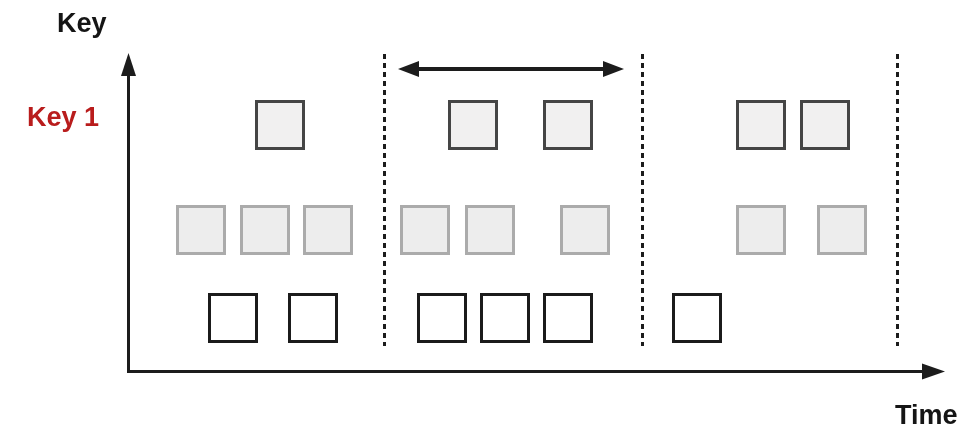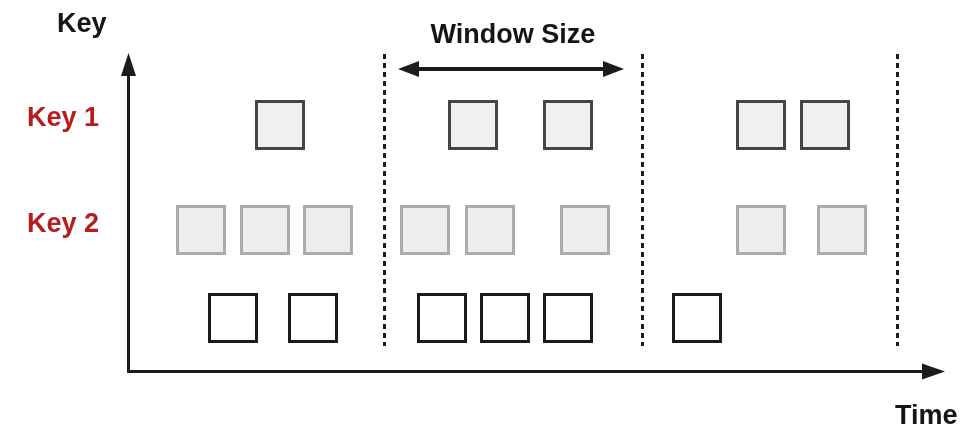--- a/index.html
+++ b/index.html
@@ -54,34 +54,32 @@
     </g>
     <g>
       <line x1="414" y1="69" x2="608" y2="69" stroke="#1c1c1c" stroke-width="4"></line>
       <polygon points="398,69 419,61 419,77" fill="#1c1c1c"></polygon>
       <polygon points="624,69 603,61 603,77" fill="#1c1c1c"></polygon>
     </g>
   </svg>
 
   <div id="y-axis-title" class="axis-title">Key</div>
 
-  <div id="window-size-label">Window Size</div>
 
   <div id="x-axis-title" class="axis-title">Time</div>
 
 <div class="boundary" style="left: 382.5px; top: 54px; height: 292px;"></div>
     <div class="boundary" style="left: 640.5px; top: 54px; height: 292px;"></div>
     <div class="boundary" style="left: 895.5px; top: 54px; height: 292px;"></div>
     <div class="row-label" style="top: 117px;">Key 1</div>
     <div class="event-square" style="left: 255px; top: 100px; width: 50px; height: 50px; background: rgb(241, 240, 240); border-color: rgb(69, 69, 69);"></div>
     <div class="event-square" style="left: 448px; top: 100px; width: 50px; height: 50px; background: rgb(241, 240, 240); border-color: rgb(69, 69, 69);"></div>
     <div class="event-square" style="left: 543px; top: 100px; width: 50px; height: 50px; background: rgb(241, 240, 240); border-color: rgb(69, 69, 69);"></div>
     <div class="event-square" style="left: 736px; top: 100px; width: 50px; height: 50px; background: rgb(241, 240, 240); border-color: rgb(69, 69, 69);"></div>
     <div class="event-square" style="left: 800px; top: 100px; width: 50px; height: 50px; background: rgb(241, 240, 240); border-color: rgb(69, 69, 69);"></div>
-    <div class="row-label" style="top: 223px;">Key 2</div>
     <div class="event-square" style="left: 176px; top: 205px; width: 50px; height: 50px; background: rgb(237, 237, 237); border-color: rgb(171, 171, 171);"></div>
     <div class="event-square" style="left: 240px; top: 205px; width: 50px; height: 50px; background: rgb(237, 237, 237); border-color: rgb(171, 171, 171);"></div>
     <div class="event-square" style="left: 303px; top: 205px; width: 50px; height: 50px; background: rgb(237, 237, 237); border-color: rgb(171, 171, 171);"></div>
     <div class="event-square" style="left: 400px; top: 205px; width: 50px; height: 50px; background: rgb(237, 237, 237); border-color: rgb(171, 171, 171);"></div>
     <div class="event-square" style="left: 465px; top: 205px; width: 50px; height: 50px; background: rgb(237, 237, 237); border-color: rgb(171, 171, 171);"></div>
     <div class="event-square" style="left: 560px; top: 205px; width: 50px; height: 50px; background: rgb(237, 237, 237); border-color: rgb(171, 171, 171);"></div>
     <div class="event-square" style="left: 736px; top: 205px; width: 50px; height: 50px; background: rgb(237, 237, 237); border-color: rgb(171, 171, 171);"></div>
     <div class="event-square" style="left: 817px; top: 205px; width: 50px; height: 50px; background: rgb(237, 237, 237); border-color: rgb(171, 171, 171);"></div>
     <div class="event-square" style="left: 208px; top: 293px; width: 50px; height: 50px; background: rgb(255, 255, 255); border-color: rgb(27, 27, 27);"></div>
     <div class="event-square" style="left: 288px; top: 293px; width: 50px; height: 50px; background: rgb(255, 255, 255); border-color: rgb(27, 27, 27);"></div>

